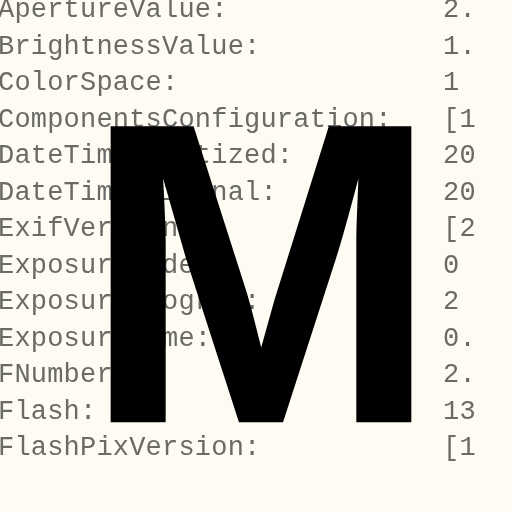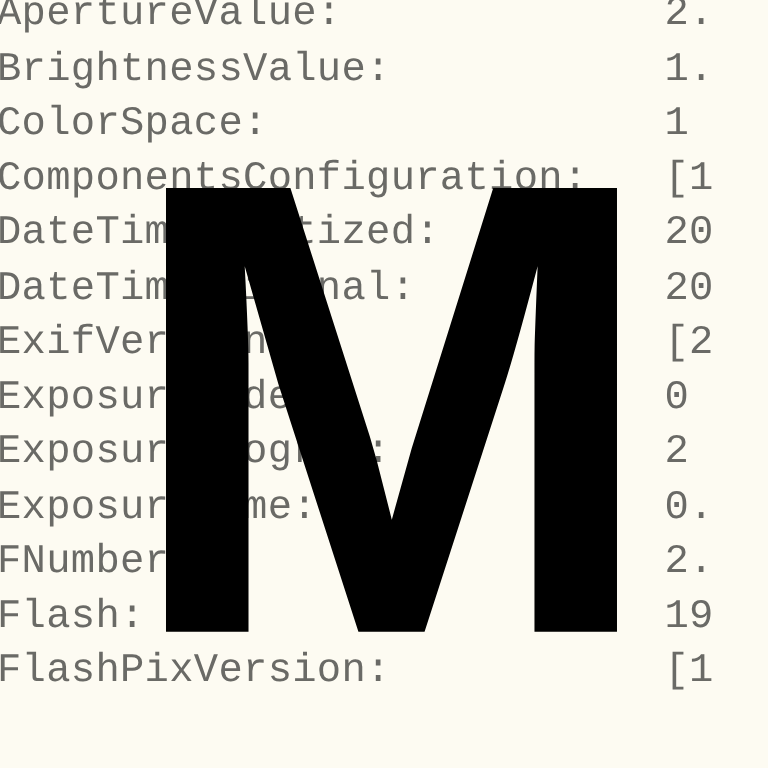--- a/index.html
+++ b/index.html
@@ -87,21 +87,21 @@
   <div class="row">
     <span class="key">ExposureTime:</span>
     <span class="val">0.</span>
   </div>
   <div class="row">
     <span class="key">FNumber:</span>
     <span class="val">2.</span>
   </div>
   <div class="row">
     <span class="key">Flash:</span>
-    <span class="val">19</span>
+    <span class="val">13</span>
   </div>
   <div class="row">
     <span class="key">FlashPixVersion:</span>
     <span class="val">[1</span>
   </div>
   <div class="row">
     <span class="key"></span>
     <span class="val"></span>
   </div>
 </div>

